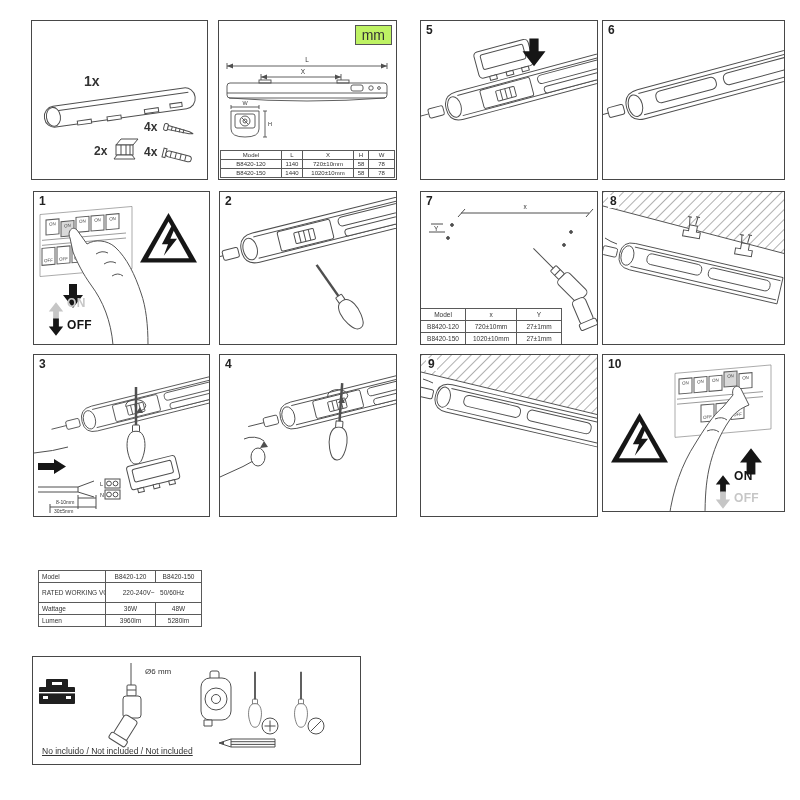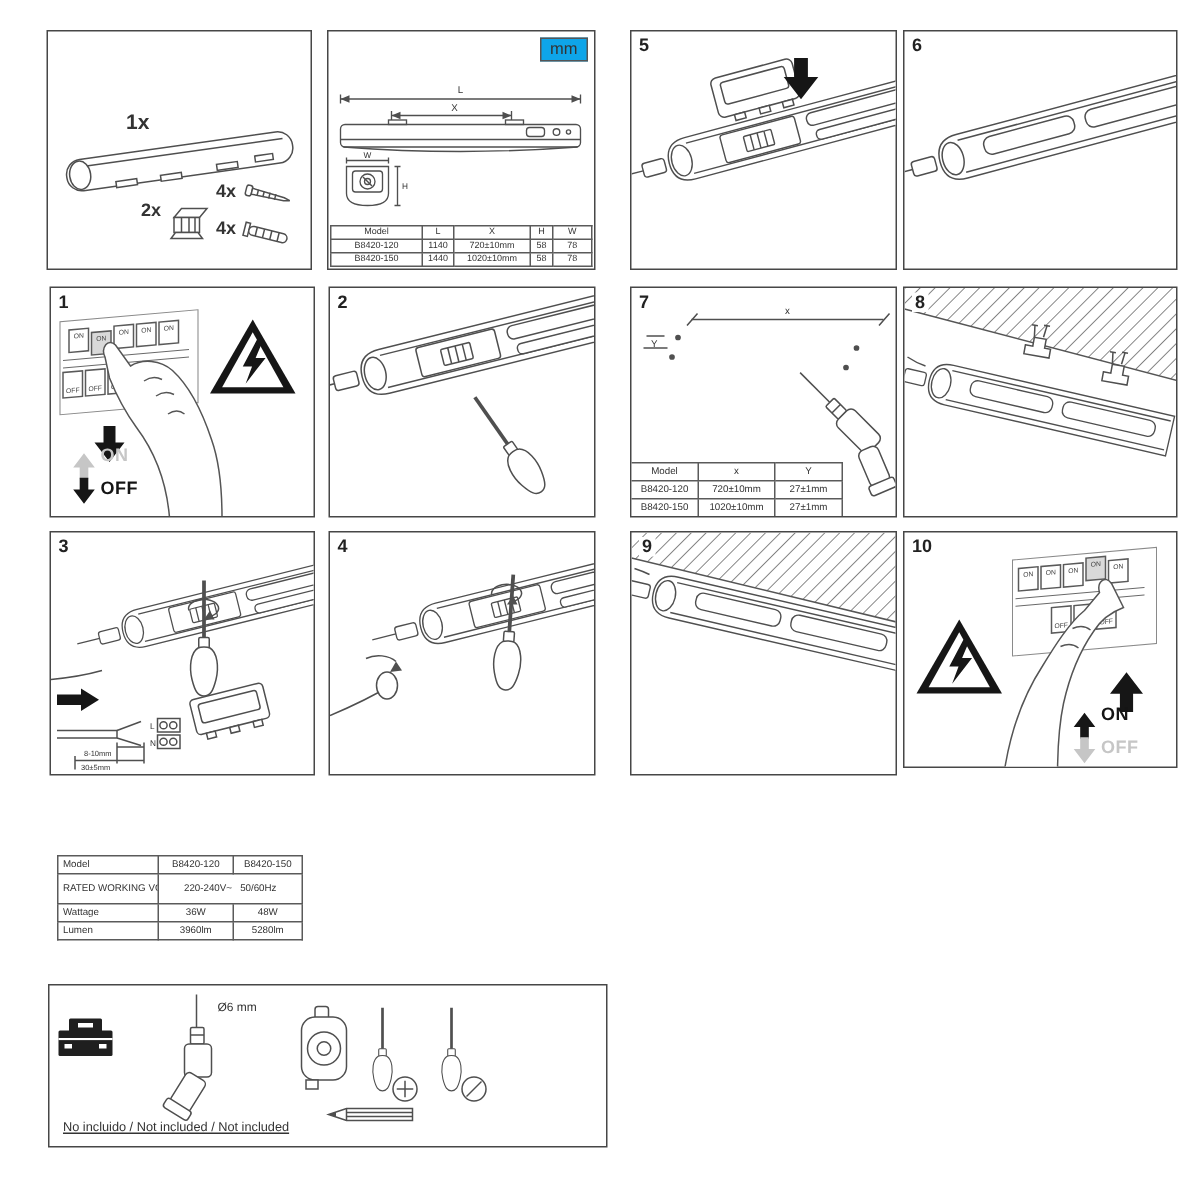--- a/index.html
+++ b/index.html
@@ -4,21 +4,21 @@
 <style>
   * { margin:0; padding:0; box-sizing:border-box; }
   body { background:#fff; font-family:"Liberation Sans", sans-serif; color:#2b2b2b; }
   .page { position:relative; width:800px; height:800px; background:#fff; overflow:hidden; }
   .panel { position:absolute; border:1.5px solid #474747; background:#fff; overflow:hidden; }
   .panel svg.art { position:absolute; left:0; top:0; }
   .pnum { position:absolute; left:5px; top:3px; font-size:12px; font-weight:bold; color:#222; z-index:5; line-height:1.1; }
   .pnum.bg { background:#fff; padding:0 2px; }
   .lbl { position:absolute; color:#333; }
   .qty { font-size:12px; font-weight:bold; color:#333; }
-  .units-box { position:absolute; border:1px solid #555; font-size:11px; color:#333; padding:1px 6px; background:#0ea5e9; }
+  .units-box { position:absolute; border:1px solid #555; font-size:14px; color:#333; padding:1px 6px; background:#bef264; }
   table.dt { border-collapse:collapse; background:#fff; table-layout:fixed; }
   table.dt td, table.dt th { border:1px solid #5a5a5a; font-weight:normal; text-align:center; color:#333; overflow:hidden; white-space:nowrap; }
   .dims-table { position:absolute; left:1px; bottom:1px; width:174px; font-size:6px; }
   .dims-table td, .dims-table th { height:8px; line-height:8px; padding:0; }
   .drill-table { position:absolute; left:-1px; bottom:-1px; width:141px; font-size:6.5px; }
   .drill-table td, .drill-table th { height:12px; padding:0; }
   .spec-table { position:absolute; left:38px; top:570px; width:163px; font-size:6.5px; }
   .spec-table td { padding:1px 2px; height:12px; }
   .spec-table td.l { text-align:left; padding-left:3px; }
   .legend-txt { font-size:12px; font-weight:bold; letter-spacing:.3px; }
@@ -118,21 +118,21 @@
       <g transform="translate(133,132) rotate(14)" fill="#fff" stroke="#4f4f4f">
         <rect x="-2" y="-4.5" width="3" height="9"></rect>
         <rect x="1" y="-3" width="26" height="6" rx="3"></rect>
         <line x1="6" y1="-3" x2="6" y2="3"></line>
           <line x1="11" y1="-3" x2="11" y2="3"></line>
           <line x1="16" y1="-3" x2="16" y2="3"></line>
           <line x1="21" y1="-3" x2="21" y2="3"></line>
       </g>
     </svg>
     <span class="lbl qty" style="left:20px;top:52px;font-size:14px;margin-left:32px;">1x</span>
-    <span class="lbl qty" style="left:62px;top:112px;">2x</span>
+    <span class="lbl qty" style="left:62px;top:123px;">2x</span>
     <span class="lbl qty" style="left:112px;top:99px;">4x</span>
     <span class="lbl qty" style="left:112px;top:124px;">4x</span>
   </div>
 
   <div class="panel" style="left:218px;top:20px;width:179px;height:160px;">
     <span class="units-box" style="right:4px;top:4px;">mm</span>
     <svg class="art" width="179" height="130" viewBox="0 0 179 130" fill="none" stroke="#4f4f4f" stroke-width="0.9">
 
       <line x1="8" y1="45" x2="168" y2="45"></line>
       <path d="M8,42 v6 M168,42 v6"></path>
@@ -461,21 +461,21 @@
       <td>48W</td>
     </tr>
     <tr>
       <td class="l">Lumen</td>
       <td>3960lm</td>
       <td>5280lm</td>
     </tr>
   </tbody>
     </table>
 
-  <div class="panel" style="left:32px;top:656px;width:373px;height:109px;">
+  <div class="panel" style="left:32px;top:656px;width:329px;height:109px;">
     <svg class="art" width="329" height="109" viewBox="0 0 329 109" fill="#fff" stroke="#4f4f4f">
       <g stroke="none" fill="#1f1f1f">
         <rect x="6" y="30" width="36" height="17" rx="1"></rect>
         <rect x="13" y="22" width="22" height="9" rx="1"></rect>
         <rect x="19" y="25" width="10" height="3" fill="#fff"></rect>
         <rect x="6" y="35" width="36" height="1.4" fill="#fff"></rect>
         <rect x="10" y="39" width="5" height="3" fill="#fff"></rect>
           <rect x="33" y="39" width="5" height="3" fill="#fff"></rect>
       </g>
       <g transform="translate(90,6)">

